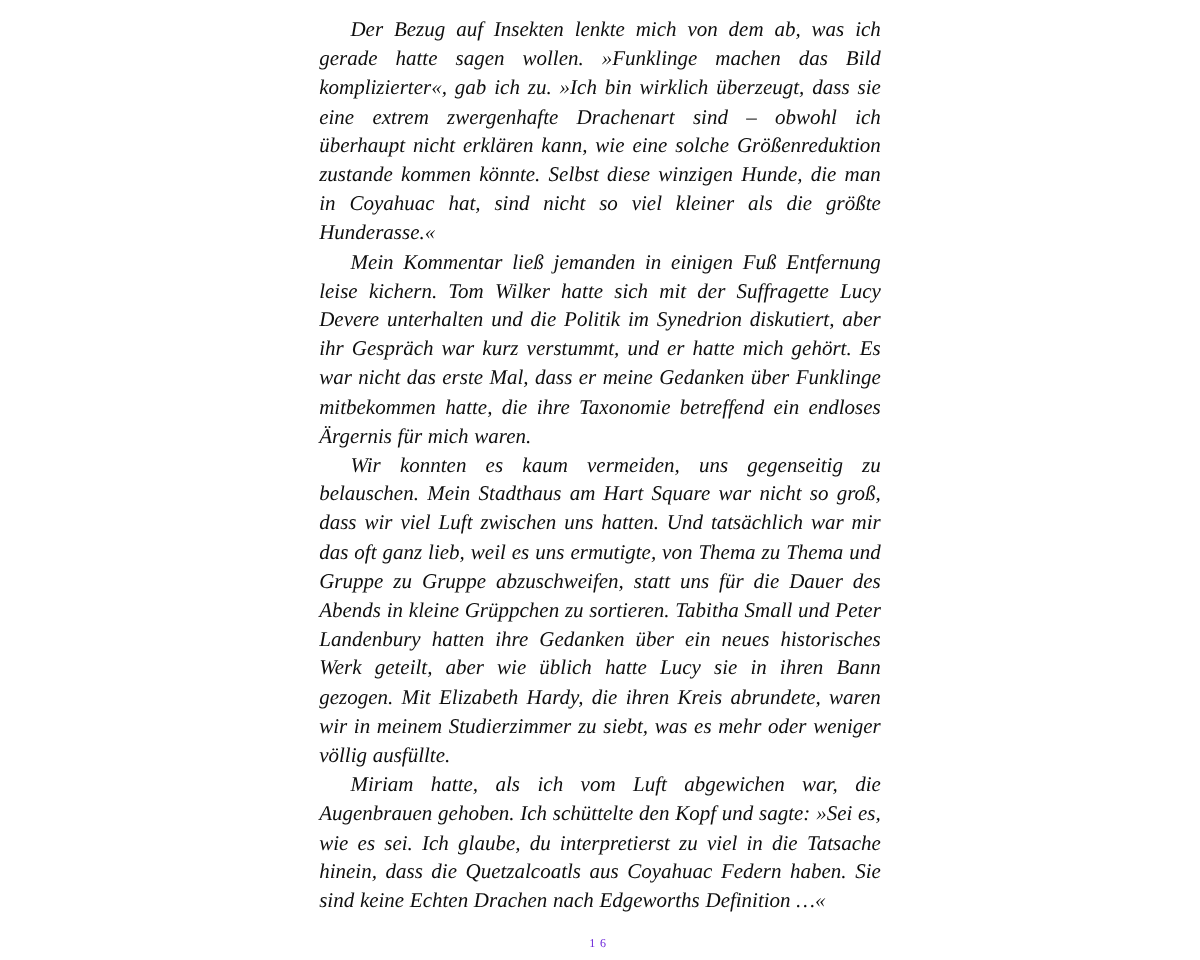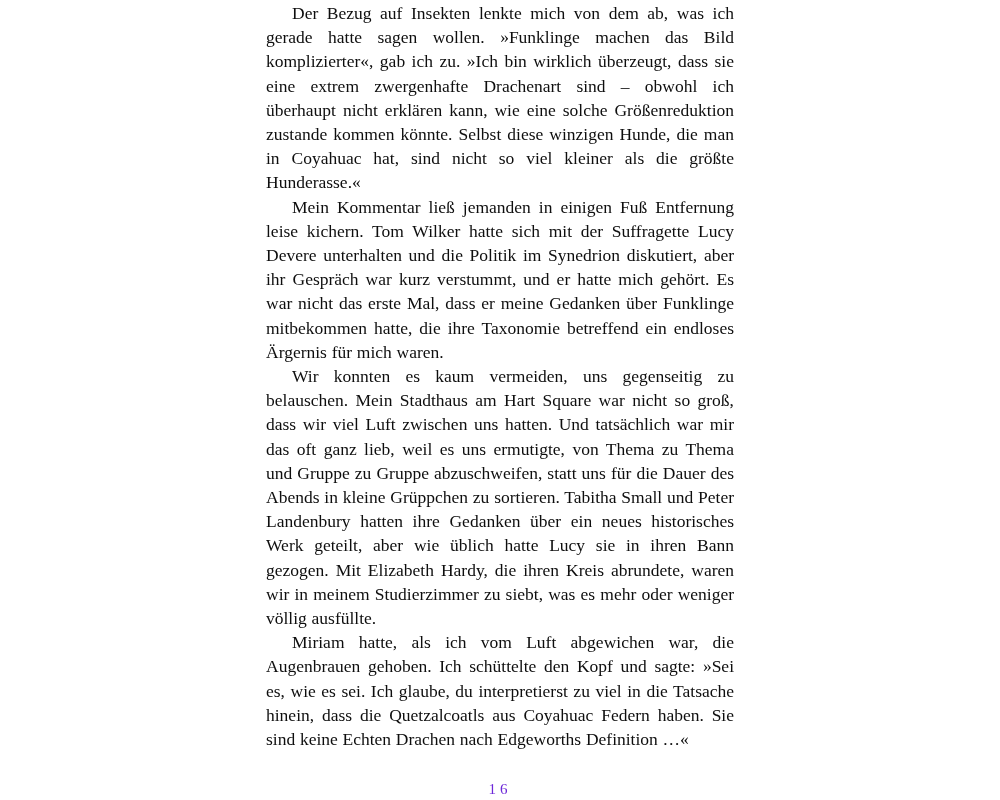--- a/index.html
+++ b/index.html
@@ -18,41 +18,42 @@
   .page {
     position: absolute;
     top: 0;
     left: 0;
     width: 1000px;
     height: 800px;
   }
   .text-column {
     width: 468px;
     margin: 0 auto;
-    padding-top: 1px;
+    padding-top: 12px;
     font-size: 17.5px;
     line-height: 24.2px;
     text-align: justify;
     text-justify: inter-word;
     hyphens: auto;
     -webkit-hyphens: auto;
     word-spacing: 0.02em;
+    font-style: italic;
   }
   .text-column p {
     margin: 0;
     padding: 0;
     text-indent: 26px;
   }
   .folio {
     position: absolute;
     top: 781px;
     left: 0;
     width: 100%;
     text-align: center;
-    font-size: 15px;
+    font-size: 10px;
     letter-spacing: 4px;
     color: #6d28d9;
   }
 </style>
 </head>
 <body>
 
 <div class="page">
   <div class="text-column" lang="de">
     <p>Der Bezug auf Insekten lenkte mich von dem ab, was ich gerade hatte sagen wollen. »Funklinge machen das Bild komplizierter«, gab ich zu. »Ich bin wirklich überzeugt, dass sie eine extrem zwergenhafte Drachenart sind – obwohl ich überhaupt nicht erklären kann, wie eine solche Größenreduktion zustande kommen könnte. Selbst diese winzigen Hunde, die man in Coyahuac hat, sind nicht so viel kleiner als die größte Hunderasse.«</p>

